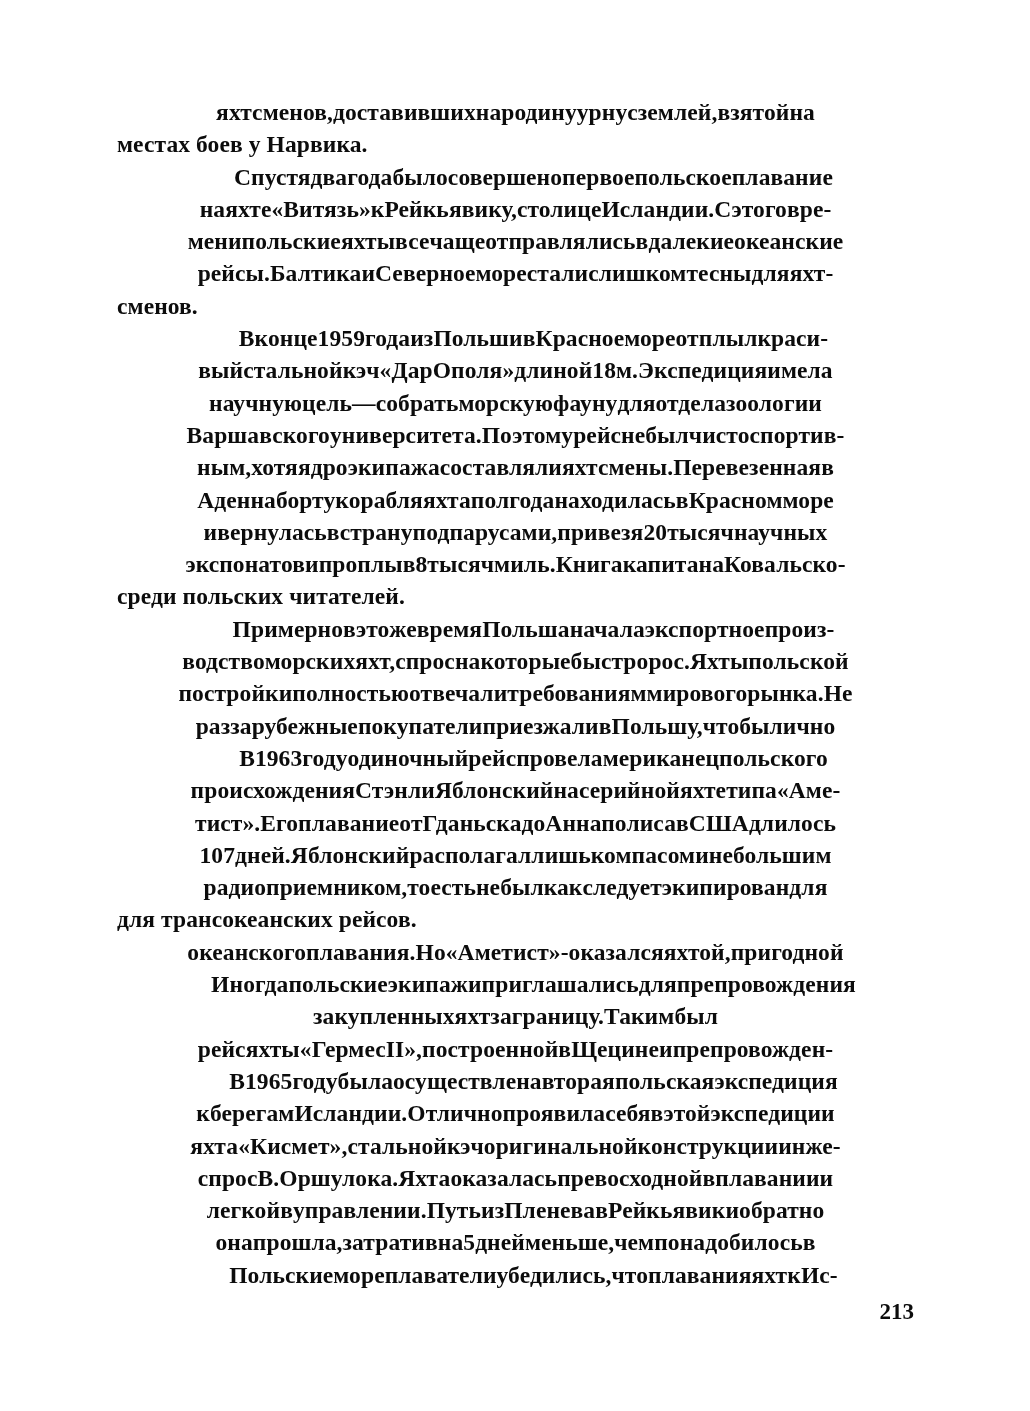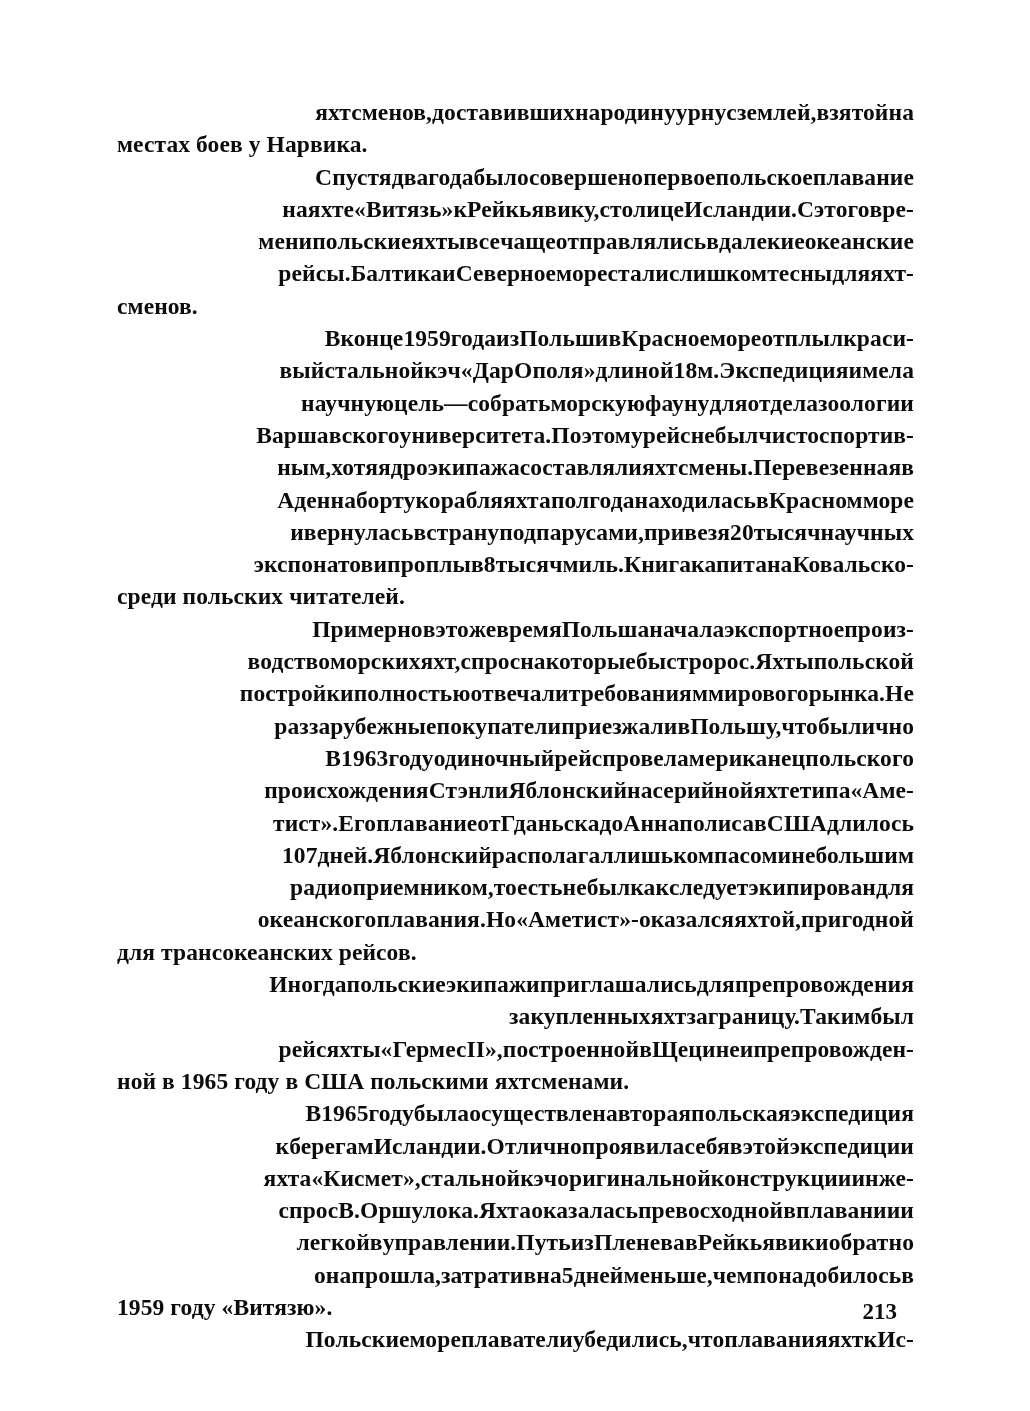--- a/index.html
+++ b/index.html
@@ -39,41 +39,41 @@
     color: #0c0c0c;
     white-space: pre;
     letter-spacing: 0.1px;
     height: 32.3px;
     -webkit-font-smoothing: none;
   }
 
   
   .line.j {
     display: flex;
-    justify-content: flex-end;
+    justify-content: center;
     white-space: normal;
   }
 
   .line.j > span {
     white-space: pre;
   }
 
   
   .line.last {
     display: block;
   }
 
   .indent {
     display: inline-block;
     width: 36px;
   }
 
   .folio {
     position: absolute;
-    left: 100px;
+    left: 117px;
     top: 1299px;
     width: 797px;
     text-align: right;
     font-family: "Liberation Serif", "DejaVu Serif", serif;
     font-weight: bold;
     font-size: 23px;
     color: #0c0c0c;
   }
 </style>
 </head>
@@ -333,31 +333,31 @@
           <span>радиоприемником,</span>
           <span>то</span>
           <span>есть</span>
           <span>не</span>
           <span>был</span>
           <span>как</span>
           <span>следует</span>
           <span>экипирован</span>
           <span>для</span>
         </div>
+        <div class="line last">для трансокеанских рейсов.</div>
         <div class="line j">
           <span>океанского</span>
           <span>плавания.</span>
           <span>Но</span>
           <span>«Аметист»</span>
           <span>-</span>
           <span>оказался</span>
           <span>яхтой,</span>
           <span>пригодной</span>
         </div>
-        <div class="line last">для трансокеанских рейсов.</div>
       </div>
       <div class="para">
         <div class="line j">
           <span class="indent"></span>
           <span>Иногда</span>
           <span>польские</span>
           <span>экипажи</span>
           <span>приглашались</span>
           <span>для</span>
           <span>препровождения</span>
@@ -374,21 +374,20 @@
           <span>рейс</span>
           <span>яхты</span>
           <span>«Гермес</span>
           <span>II»,</span>
           <span>построенной</span>
           <span>в</span>
           <span>Щецине</span>
           <span>и</span>
           <span>препровожден-</span>
         </div>
-        <div class="line last">ной в 1965 году в США польскими яхтсменами.</div>
       </div>
       <div class="para">
         <div class="line j">
           <span class="indent"></span>
           <span>В</span>
           <span>1965</span>
           <span>году</span>
           <span>была</span>
           <span>осуществлена</span>
           <span>вторая</span>
@@ -443,21 +442,20 @@
           <span>прошла,</span>
           <span>затратив</span>
           <span>на</span>
           <span>5</span>
           <span>дней</span>
           <span>меньше,</span>
           <span>чем</span>
           <span>понадобилось</span>
           <span>в</span>
         </div>
-        <div class="line last">1959 году «Витязю».</div>
       </div>
       <div class="para">
         <div class="line j">
           <span class="indent"></span>
           <span>Польские</span>
           <span>мореплаватели</span>
           <span>убедились,</span>
           <span>что</span>
           <span>плавания</span>
           <span>яхт</span>

